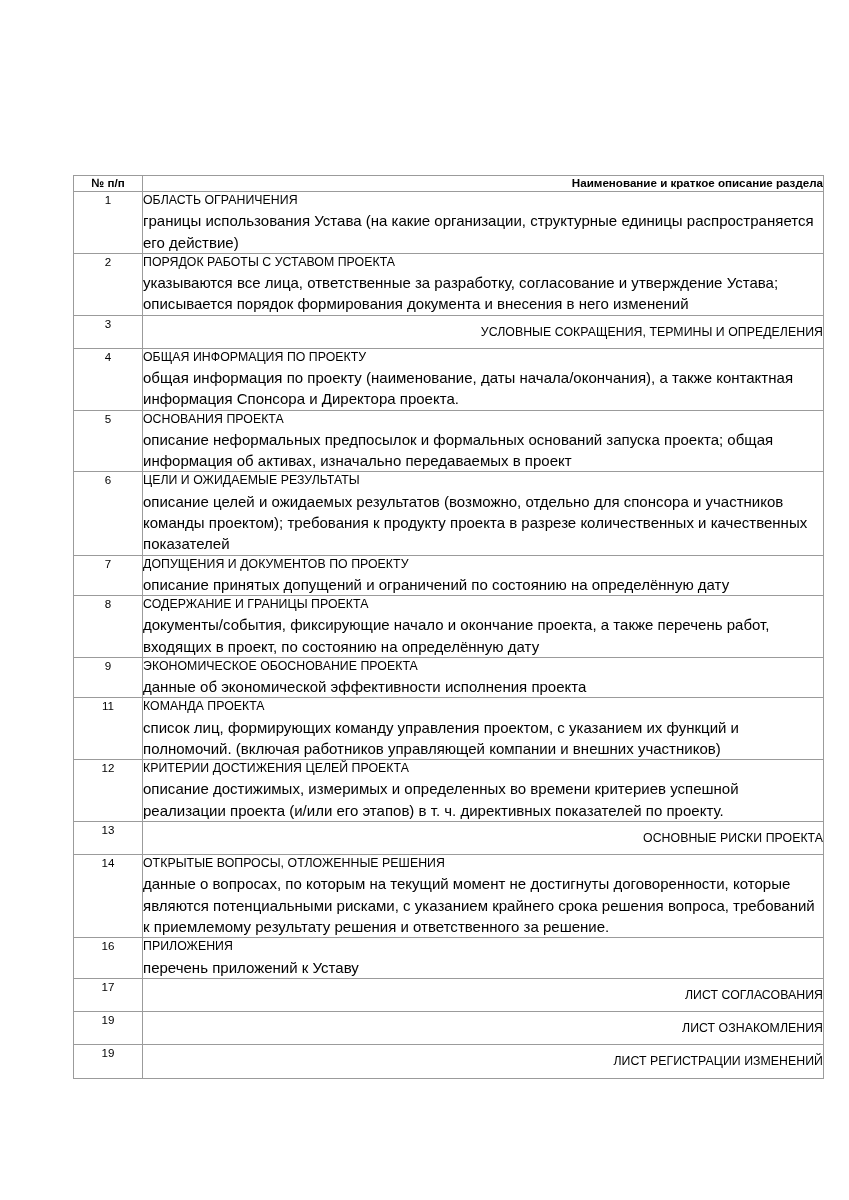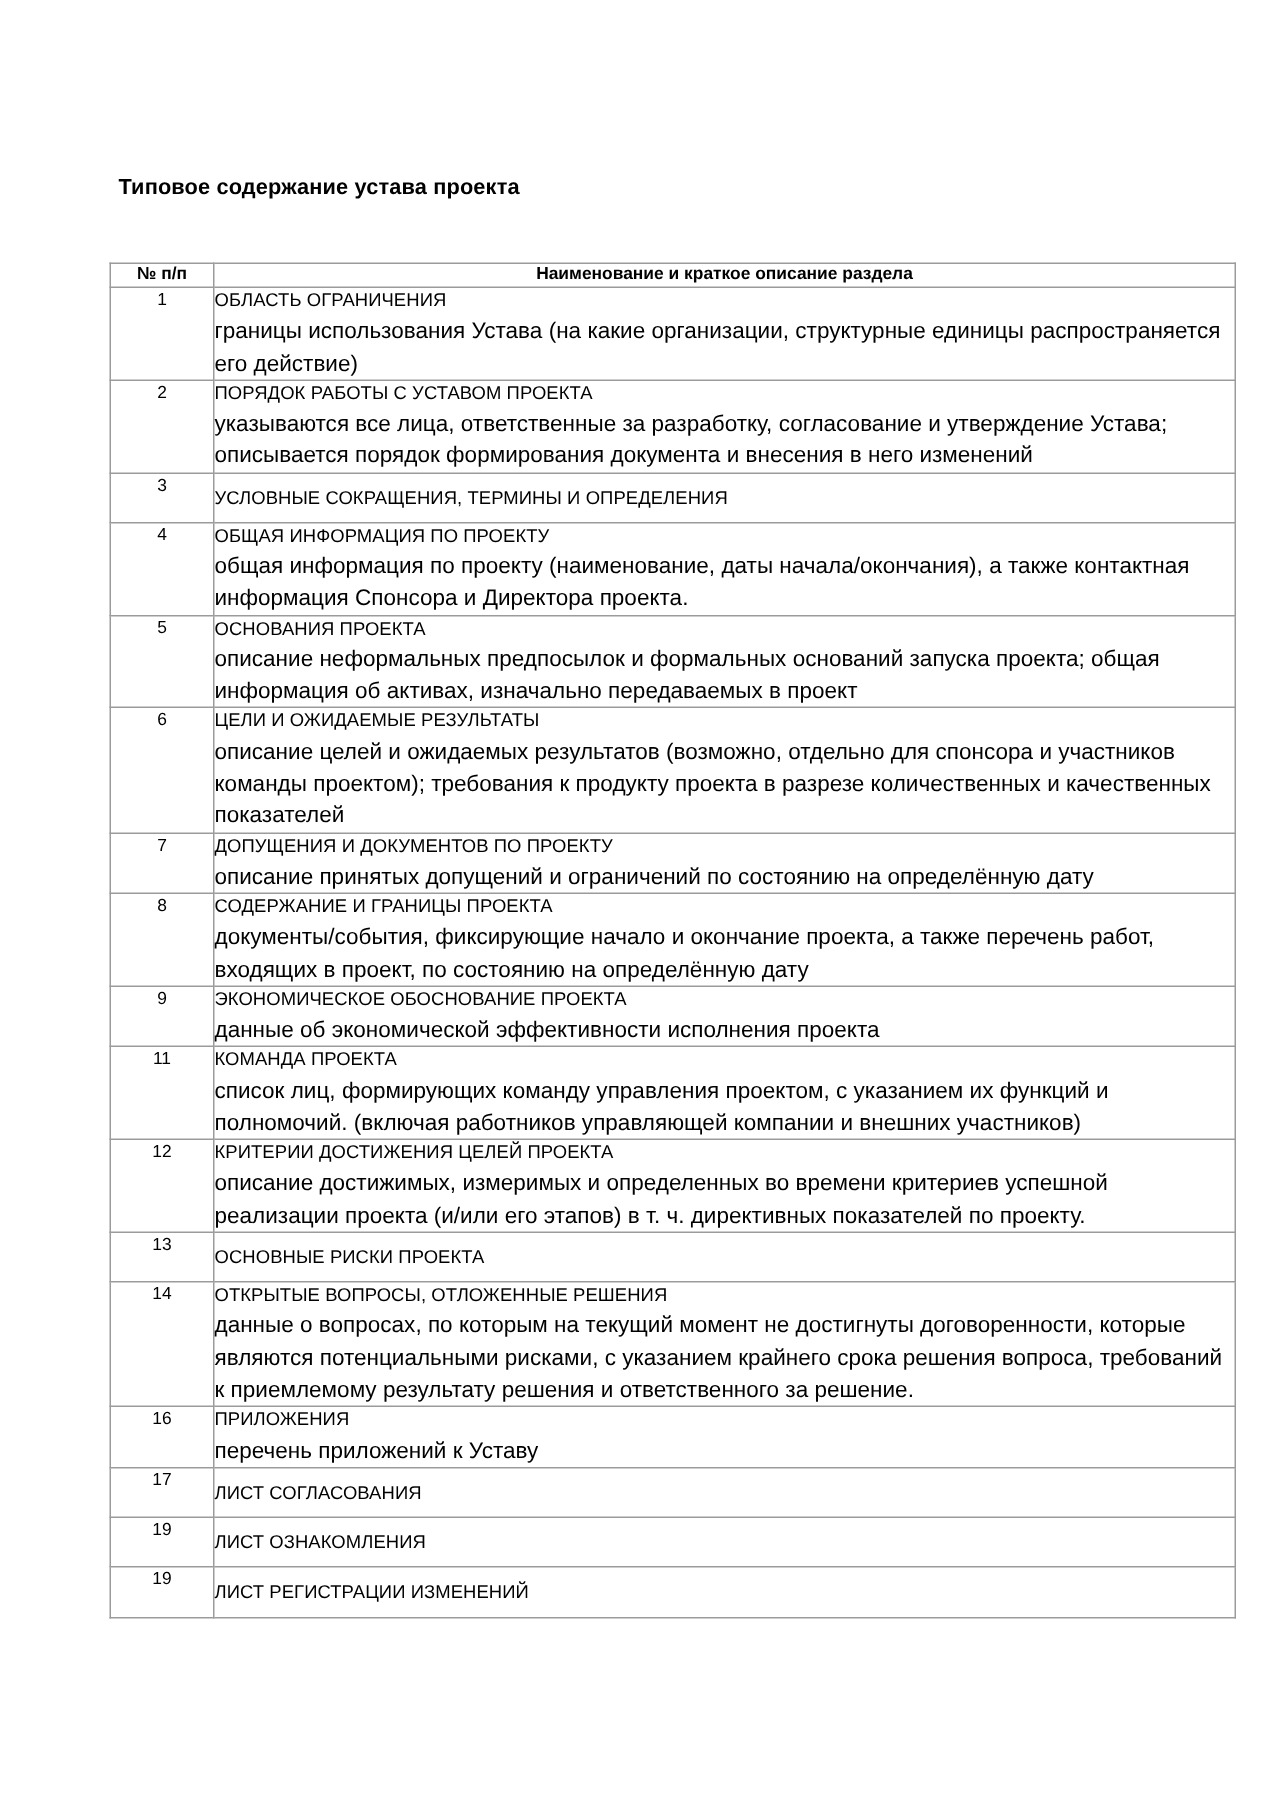--- a/index.html
+++ b/index.html
@@ -53,21 +53,21 @@
     padding: 0;
   }
   th.hdr-num, th.hdr-desc {
     font-size: 11.6px;
     font-weight: bold;
     padding: 6px 0 6px 0;
     line-height: 1.25;
     height: 15px;
   }
   th.hdr-num { text-align: center; }
-  th.hdr-desc { text-align: center; padding-left: 9px; }
+  th.hdr-desc { text-align: right; padding-left: 9px; }
 
   td.num {
     text-align: center;
     font-size: 11.6px;
     line-height: 1.3;
     padding-top: 8px;
     padding-bottom: 6px;
   }
   td.desc {
     padding: 7px 10px 7px 9px;
@@ -79,28 +79,27 @@
     margin: 0 0 2px 0;
   }
   .sec-desc {
     font-size: 15px;
     line-height: 1.42;
     letter-spacing: 0.01px;
     margin: 0;
   }
   .sec-desc:empty { display: none; }
   tr.single td.desc { padding-top: 8px; padding-bottom: 8px; }
-  tr.single .sec-title { margin-bottom: 0; }
+  tr.single .sec-title { margin-bottom: 0; text-align: right; }
 </style>
 </head>
 <body>
 
 <div class="page">
 
-  <h1 class="doc-title">Типовое содержание устава проекта</h1>
 
   <div class="table-wrap">
     <table class="toc">
       <colgroup>
         <col class="c-num">
         <col class="c-desc">
       </colgroup>
       <thead>
         <tr>
           <th class="hdr-num">№ п/п</th>

